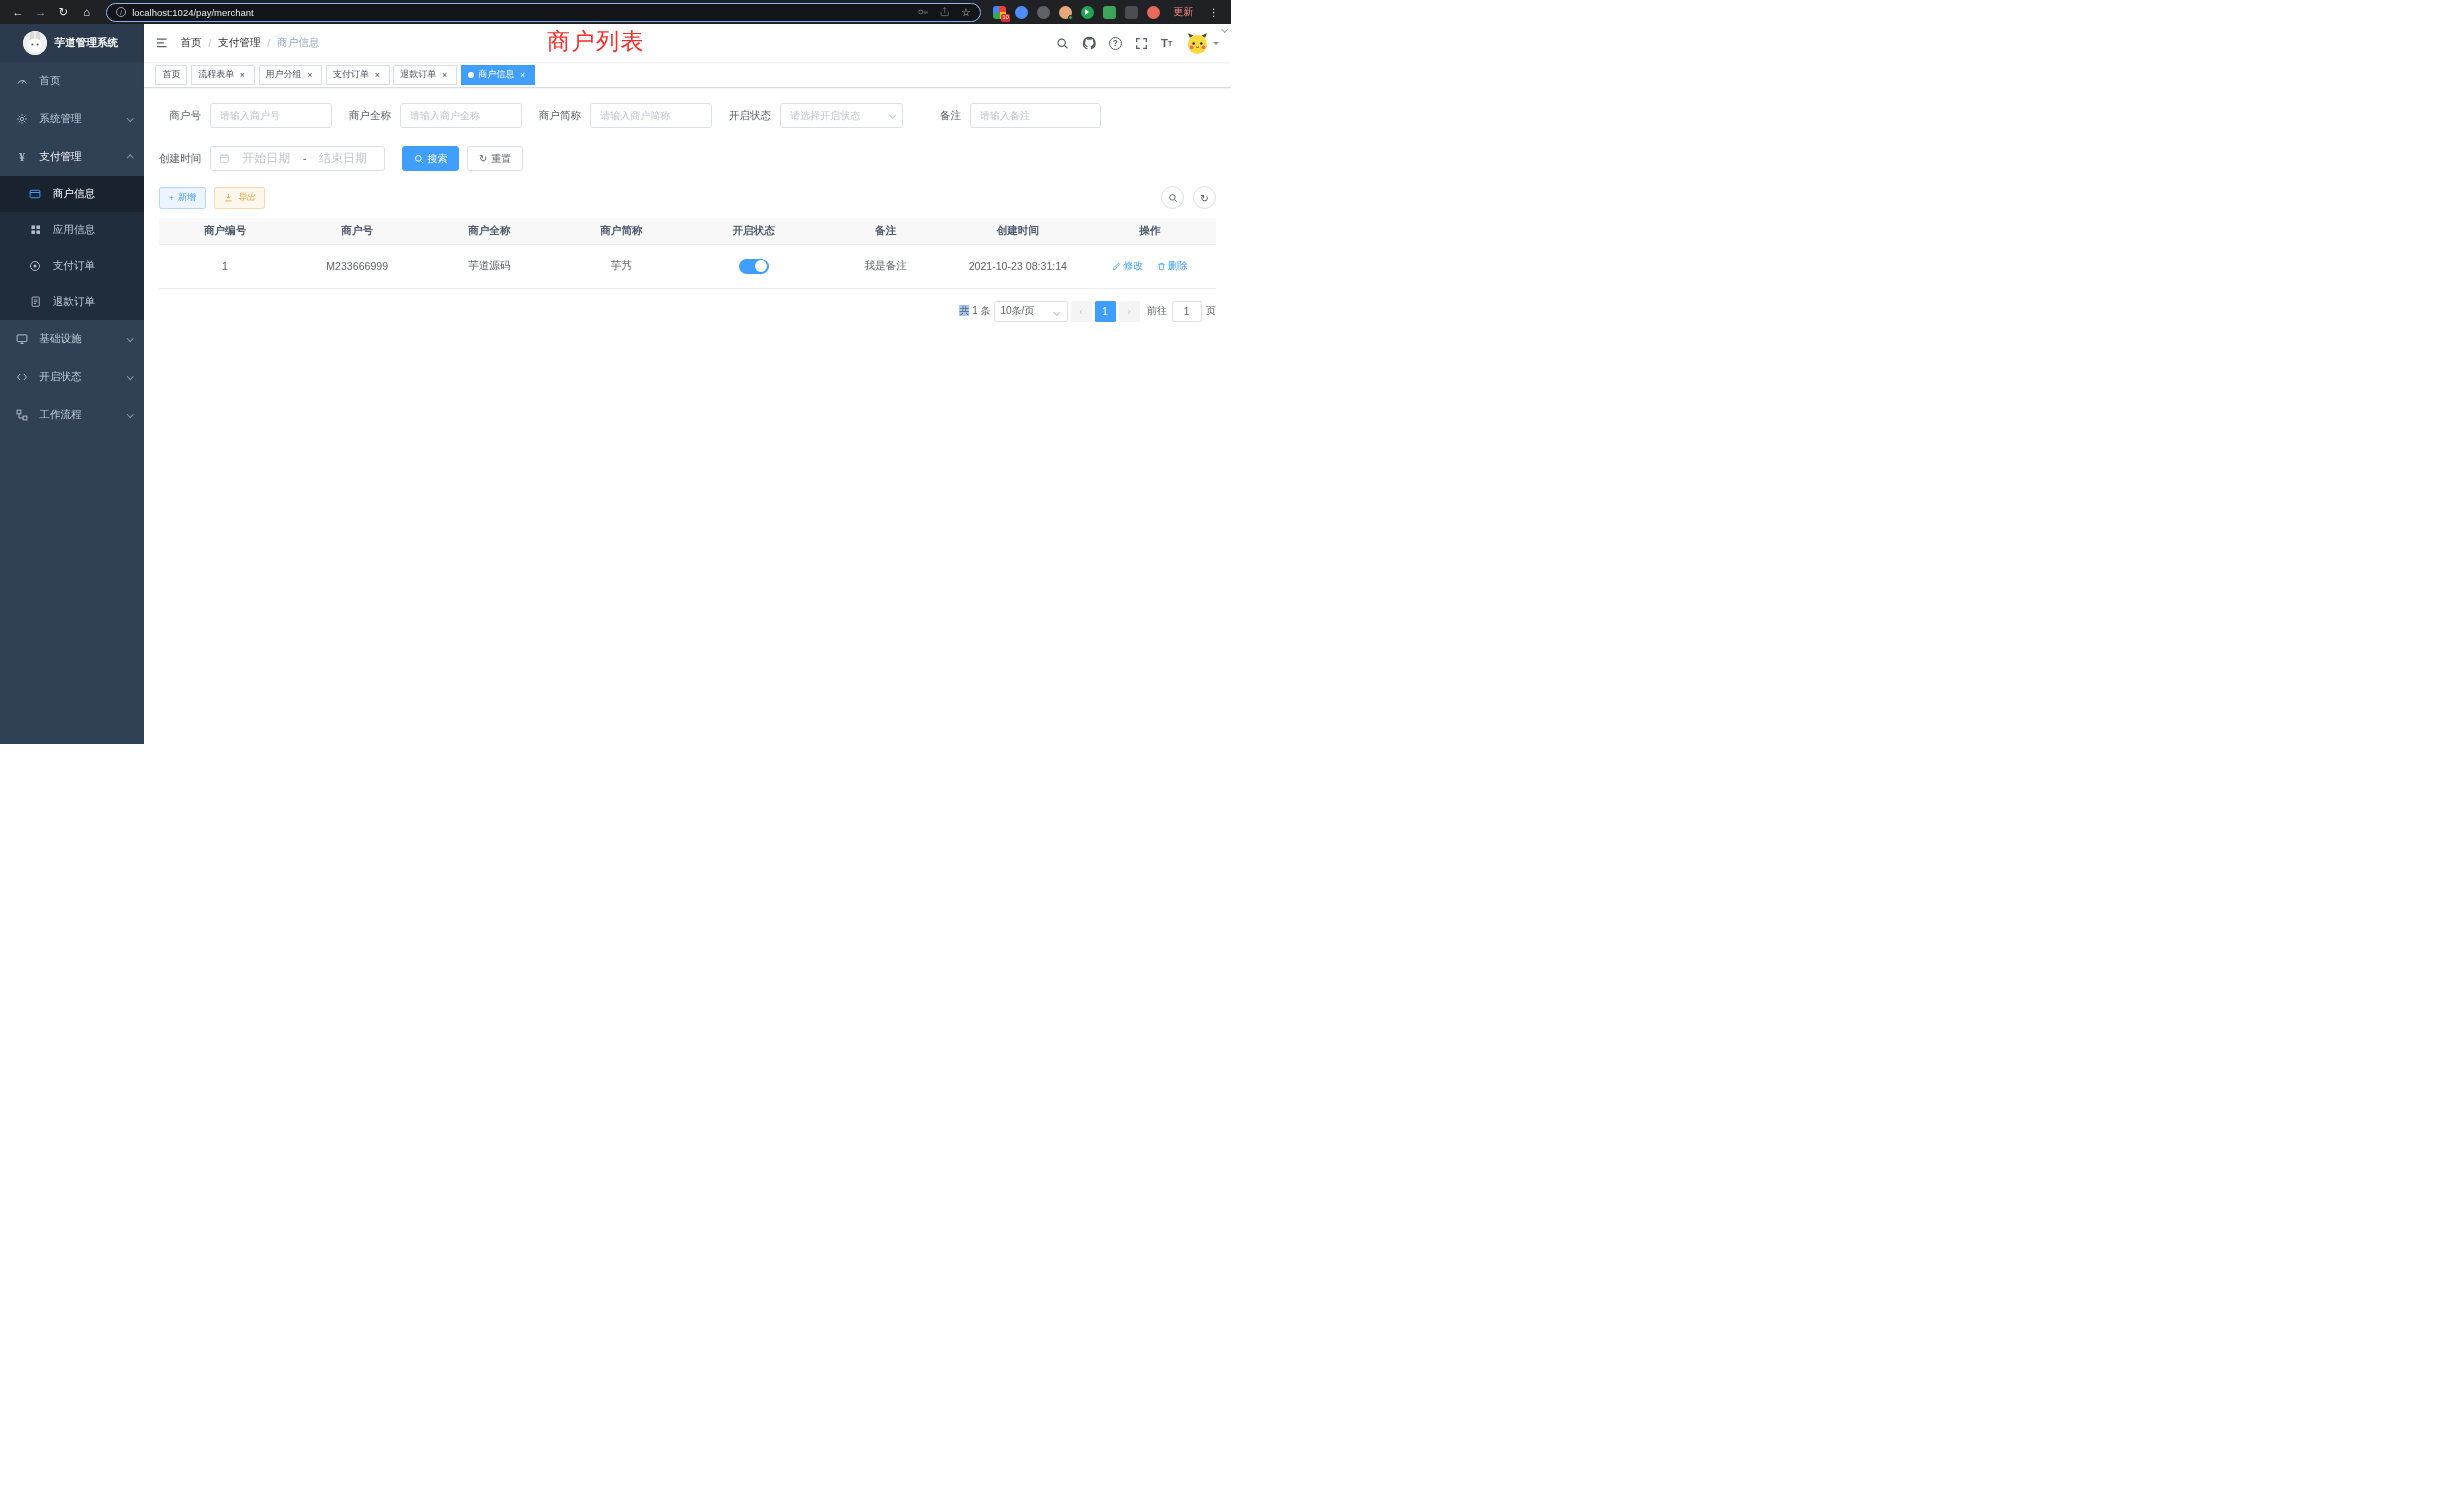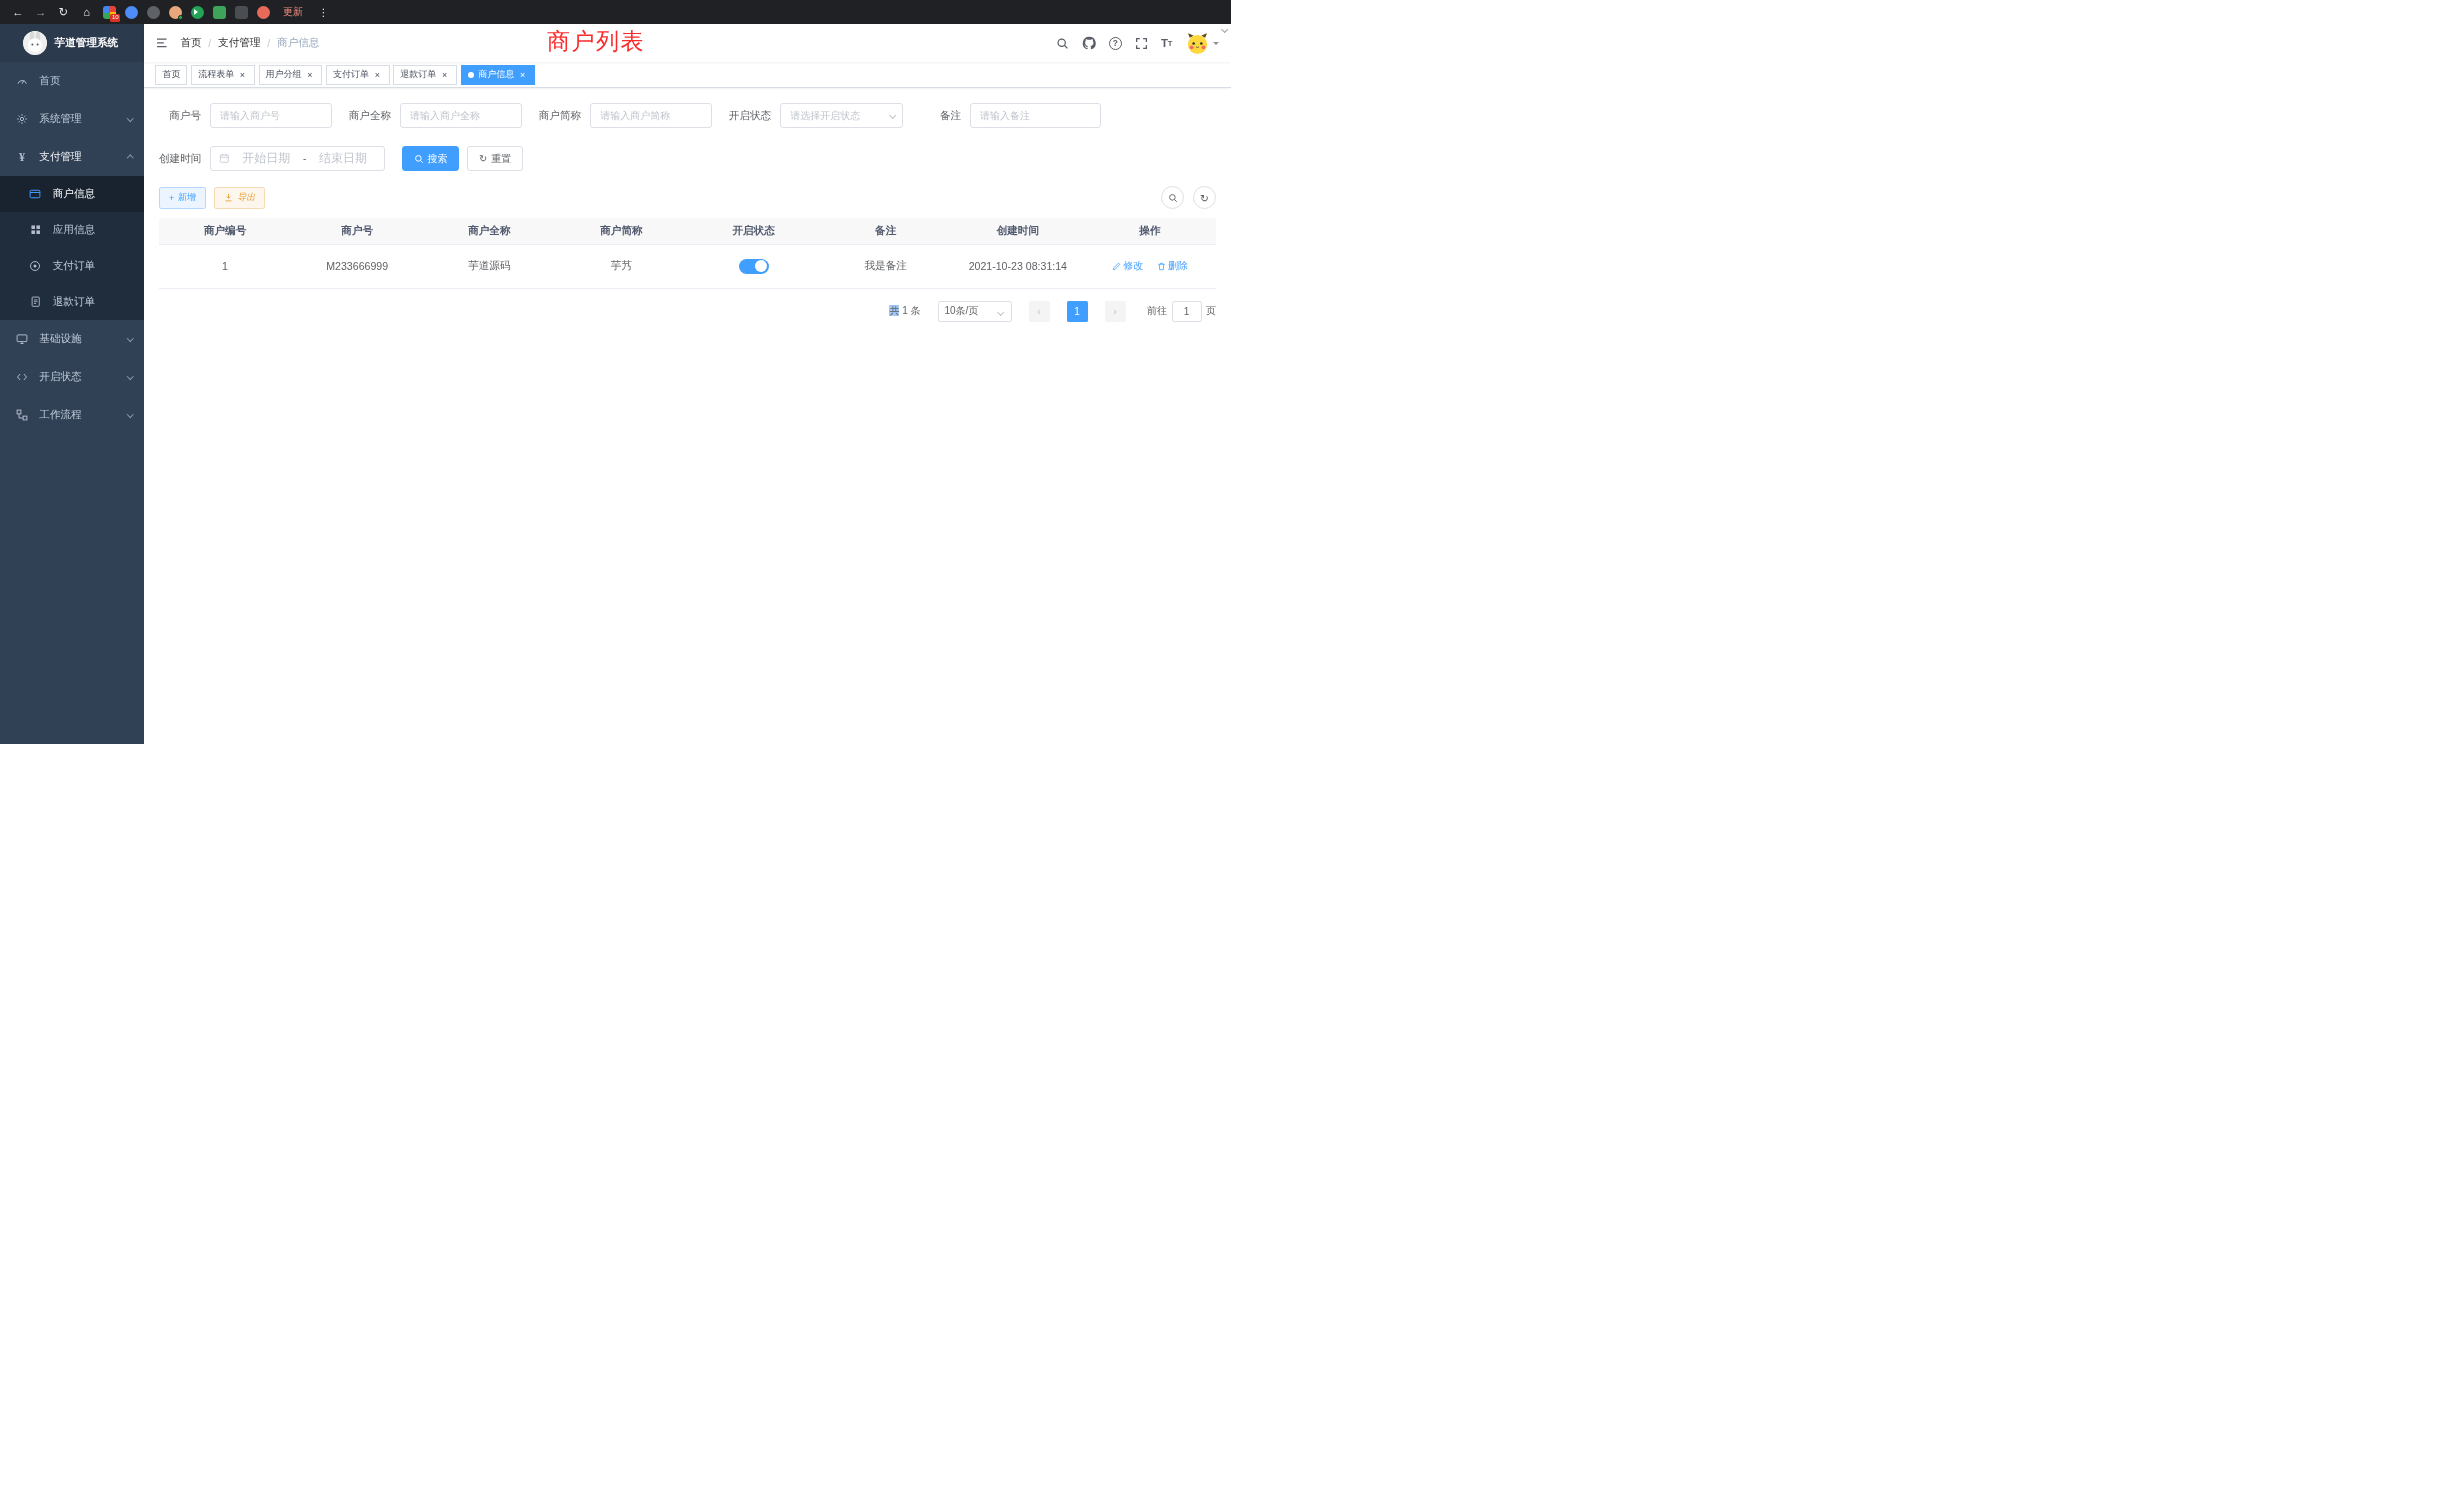--- a/index.html
+++ b/index.html
@@ -131,21 +131,21 @@
                    text-align:center; border-bottom:0.8px solid #ebeef5; }
   .data-table td { height:44px; text-align:center; font-size:10.6px; color:#606266; border-bottom:0.8px solid #ebeef5; }
   .switch { width:30px; height:15px; background:#409eff; border-radius:7.6px; display:inline-block;
             position:relative; cursor:pointer; vertical-align:middle; }
   .switch::after { content:""; position:absolute; right:1.5px; top:1.5px; width:12px; height:12px;
                    background:#fff; border-radius:50%; }
   .link-btn { color:#409eff; font-size:10px; display:inline-flex; align-items:center; gap:2.3px;
               cursor:pointer; margin:0 5.3px; }
 
   
-  .pagination { display:flex; align-items:center; justify-content:flex-end; margin-top:12px; gap:17px;
+  .pagination { display:flex; align-items:center; justify-content:flex-end; margin-top:12px; gap:3px;
                 font-size:10px; color:#606266; }
   .total .hl { background:#a5c9f6; }
   .size-select { position:relative; width:74px; height:21px; border:0.8px solid #dcdfe6; border-radius:2.3px;
                  display:flex; align-items:center; padding:0 18px 0 6px; cursor:pointer; background:#fff; }
   .size-select .select-caret { top:8.3px; }
   .pg-btn { width:21px; height:21px; border-radius:1.5px; background:#f4f4f5; color:#c0c4cc; display:flex;
             align-items:center; justify-content:center; font-size:10.6px; cursor:default; border:none; }
   .pg-num { width:21px; height:21px; border-radius:1.5px; background:#409eff; color:#fff; display:flex;
             align-items:center; justify-content:center; font-size:10px; cursor:pointer; }
   .goto { display:flex; align-items:center; gap:4.5px; margin-left:4.5px; }
@@ -156,20 +156,39 @@
 </style>
 </head>
 <body>
 
 <div class="chrome">
   <div class="chrome-btn">←</div>
   <div class="chrome-btn disabled">→</div>
   <div class="chrome-btn">↻</div>
   <div class="chrome-btn">⌂</div>
 
+  <div class="addressbar">
+    <span class="info-badge">i</span>
+    <span>localhost:1024/pay/merchant</span>
+    <span class="bar-right">
+      <span class="nav-icon">
+        <svg width="12" height="12" viewBox="0 0 16 16">
+            <circle cx="5" cy="8" r="2.5" fill="none" stroke="currentColor" stroke-width="1.4"></circle>
+            <path d="M7.5 8h6.5M11 8v2.5M13.5 8v2" stroke="currentColor" stroke-width="1.4" fill="none"></path>
+          </svg>
+      </span>
+      <span class="nav-icon">
+        <svg width="11.4" height="11.4" viewBox="0 0 16 16">
+            <path d="M8 10V2M5.5 4.5L8 2l2.5 2.5" stroke="currentColor" stroke-width="1.4" fill="none"></path>
+            <path d="M3 8v5.5h10V8" stroke="currentColor" stroke-width="1.4" fill="none"></path>
+          </svg>
+      </span>
+      <span style="font-size:10.6px;">☆</span>
+    </span>
+  </div>
 
   <div class="chrome-right">
     <span class="ext square" style="background:conic-gradient(#ea4335 0 25%,#fbbc04 25% 50%,#34a853 50% 75%,#4285f4 75% 100%);">
       <span class="ext-badge">10</span>
     </span>
     <span class="ext" style="background:#4e8cf7;"></span>
     <span class="ext" style="background:#5f6368;"></span>
     <span class="ext" style="background:#e8a87c;">
       <span class="ext-dot-green"></span>
     </span>

